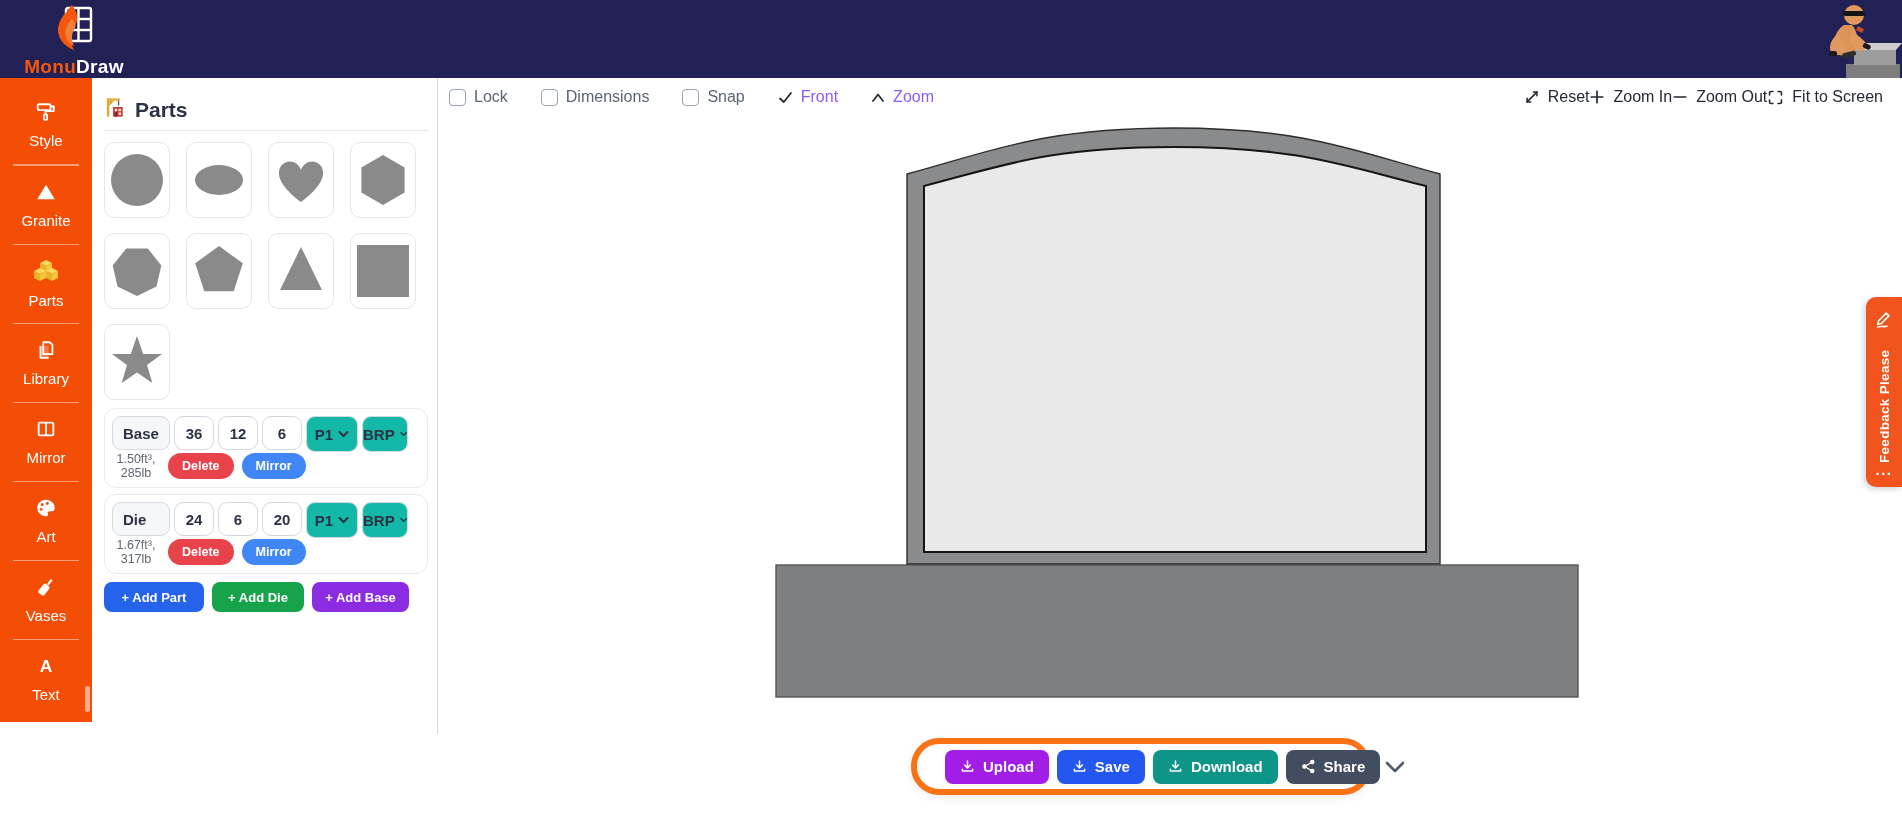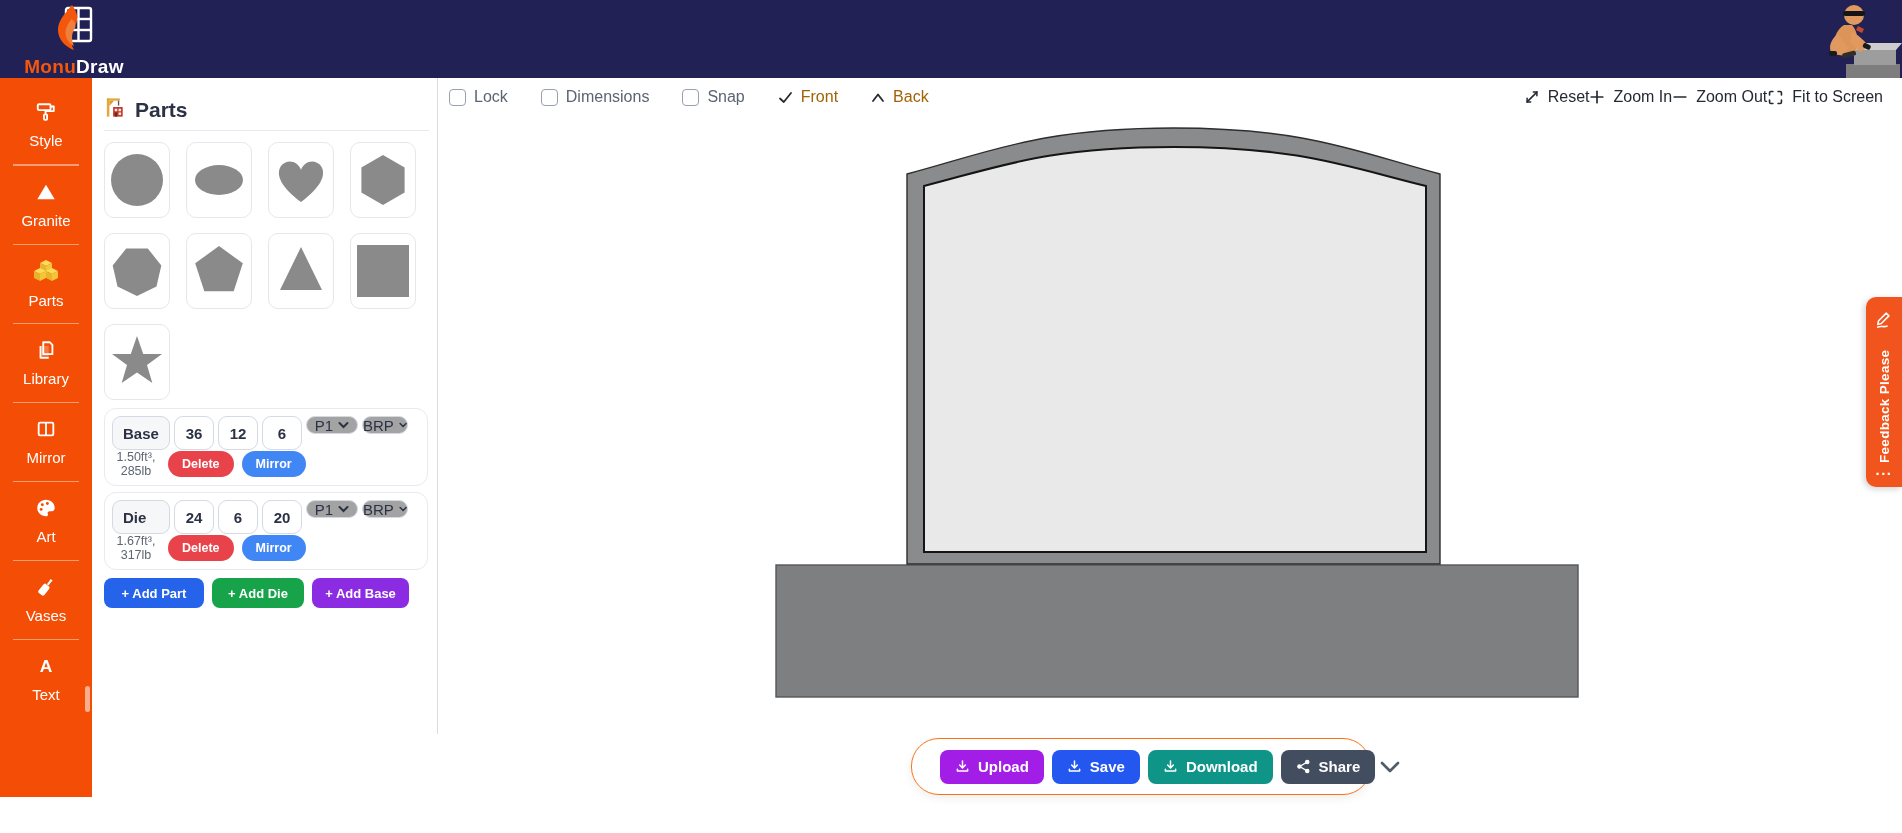--- a/index.html
+++ b/index.html
@@ -14,21 +14,21 @@
   .app { position:relative; width:1902px; height:833px; overflow:hidden; background:#fff; }
 
   
   .topbar { position:absolute; left:0; top:0; width:1902px; height:78px; background:var(--navy); }
   .brand { position:absolute; left:14px; top:5px; width:120px; text-align:center; cursor:pointer; }
   .brand-name { font-size:19px; font-weight:bold; letter-spacing:.3px; margin-top:1px; }
   .brand-monu { color:var(--brandOrange); } .brand-draw { color:#fff; }
   .figurine { position:absolute; right:0; top:0; width:100px; height:78px; }
 
   
-  .sidebar { position:absolute; left:0; top:78px; width:92px; height:719px; background:var(--orange); padding-top:8px; }
+  .sidebar { position:absolute; left:0; top:78px; width:92px; height:644px; background:var(--orange); padding-top:8px; }
   .side-item { height:78px; display:flex; flex-direction:column; align-items:center; justify-content:center; gap:5px; color:#fff; cursor:pointer; }
   .side-label { font-size:15px; }
   .side-div { height:1px; background:rgba(255,255,255,.45); margin:0 13px; }
   .side-scroll-thumb { position:absolute; right:2px; top:608px; width:5px; height:26px; border-radius:3px; background:rgba(255,255,255,.55); }
 
   
   .parts-panel { position:absolute; left:92px; top:78px; width:345px; height:755px; background:#fff; padding:18px 8px 0 12px; }
   .panel-head { display:flex; align-items:center; gap:8px; color:var(--textDark); }
   .panel-title { font-size:21px; font-weight:bold; }
   .panel-hr { height:1px; background:var(--borderLight); margin:7px 0 11px; }
@@ -36,49 +36,49 @@
   .tile { width:66px; height:76px; border:1px solid #e5e7eb; border-radius:10px; display:flex; align-items:center; justify-content:center; background:#fff; cursor:pointer; }
   .tile svg { display:block; }
   .shape-fill { fill:#8a8a8a; }
 
   .part-card { width:324px; border:1px solid #e8eaef; border-radius:12px; padding:7px; margin-top:8px; background:#fff; }
   .part-card + .part-card { margin-top:6px; }
   .pt-row { display:flex; gap:4px; }
   input.pt { height:34px; border:1px solid var(--inputBorder); border-radius:9px; font-family:"Liberation Sans",sans-serif; font-weight:bold; font-size:15px; color:var(--textDark); outline:none; }
   .pt-name { width:58px; padding-left:10px; background:#f6f7f9; }
   .pt-num { width:40px; text-align:center; background:#fff; }
-  .sel { height:18px; border:1px solid var(--inputBorder); border-radius:9px; display:flex; align-items:center; justify-content:center; gap:5px; font-weight:normal; font-size:15px; color:var(--textDark); cursor:pointer; background:#a3a3a3; }
+  .sel { height:36px; border:1px solid var(--inputBorder); border-radius:9px; display:flex; align-items:center; justify-content:center; gap:5px; font-weight:bold; font-size:15px; color:var(--textDark); cursor:pointer; background:#14b8a6; }
   .sel-p { width:52px; } .sel-f { width:46px; }
   .pt-foot { display:flex; align-items:center; gap:8px; }
   .pt-meta { width:48px; font-size:12.5px; color:#5f6672; text-align:center; line-height:14px; }
   .btn-sm { height:26px; padding:0 14px; border:none; border-radius:13px; color:#fff; font-family:"Liberation Sans",sans-serif; font-weight:bold; font-size:12.5px; cursor:pointer; }
   .btn-delete { background:var(--red); } .btn-mirror { background:var(--blueMirror); }
   .add-row { display:flex; gap:8px; margin-top:8px; }
   .btn-add { height:30px; border:none; border-radius:8px; color:#fff; font-family:"Liberation Sans",sans-serif; font-weight:bold; font-size:13px; cursor:pointer; }
   .btn-add-part { width:100px; background:var(--blueAdd); }
   .btn-add-die  { width:92px; background:var(--green); }
   .btn-add-base { width:97px; background:var(--purpleAdd); }
 
   .vdiv { position:absolute; left:437px; top:78px; width:1px; height:656px; background:#d9dce1; }
 
   
   .toolbar { position:absolute; left:437px; top:84px; width:1465px; height:26px; display:flex; align-items:center; padding:0 19px 0 12px; font-size:16px; }
   .tb-left { display:flex; gap:33px; align-items:center; }
   .tb-check { display:flex; gap:8px; align-items:center; color:var(--textGray); cursor:pointer; }
   .tb-check input { appearance:none; -webkit-appearance:none; width:17px; height:17px; border:1.5px solid #98a1b0; border-radius:4px; background:#fff; cursor:pointer; }
-  .tb-view { display:flex; gap:8px; align-items:center; color:#a16207; cursor:pointer; }
+  .tb-view { display:flex; gap:8px; align-items:center; color:#8b5cf6; cursor:pointer; }
   .tb-spacer { flex:1; }
   .tb-right { display:flex; align-items:center; }
   .tb-btn { display:flex; gap:8px; align-items:center; cursor:pointer; color:#242933; }
 
   
   .monument { position:absolute; left:640px; top:110px; width:940px; height:600px; }
 
   
-  .action-pill { position:absolute; left:911px; top:738px; width:460px; height:57px; background:#fff; border:1px solid #f97316; border-radius:28px; box-shadow:0 3px 10px rgba(0,0,0,.07); display:flex; align-items:center; padding:0 8px 0 19px; }
+  .action-pill { position:absolute; left:911px; top:738px; width:460px; height:57px; background:#fff; border:6px solid #f97316; border-radius:28px; box-shadow:0 3px 10px rgba(0,0,0,.07); display:flex; align-items:center; padding:0 8px 0 19px; }
   .pill-div { width:1px; height:38px; background:#d8dbe0; margin-right:9px; }
   .btn-pill { height:34px; border:none; border-radius:8px; color:#fff; font-family:"Liberation Sans",sans-serif; font-weight:bold; font-size:15px; display:flex; align-items:center; gap:8px; padding:0 15px; margin-right:8px; cursor:pointer; }
   .btn-upload { background:var(--purpleUpload); }
   .btn-save { background:var(--blueSave); }
   .btn-download { background:var(--teal); }
   .btn-share { background:var(--slate); margin-right:4px;justify-content:flex-end; }
   .pill-chevron { width:40px; height:34px; display:flex; align-items:center; justify-content:center; cursor:pointer; background:none; border:none; }
 
   
   .feedback-tab { position:absolute; right:0; top:297px; width:36px; height:190px; background:var(--feedbackOrange); border-radius:10px 0 0 10px; display:flex; flex-direction:column; align-items:center; padding:13px 0 12px; color:#fff; box-shadow:-2px 2px 6px rgba(0,0,0,.18); cursor:pointer; }
@@ -370,21 +370,21 @@
       <span class="tb-view">
         <svg width="15" height="13" viewBox="0 0 15 13">
             <polyline points="2,7.5 5.8,11 13,2" fill="none" stroke="#242933" stroke-width="1.8" stroke-linecap="round" stroke-linejoin="round"></polyline>
           </svg>
         <span>Front</span>
       </span>
       <span class="tb-view">
         <svg width="14" height="11" viewBox="0 0 14 11">
             <polyline points="2,9 7,2.5 12,9" fill="none" stroke="#242933" stroke-width="1.8" stroke-linecap="round" stroke-linejoin="round"></polyline>
           </svg>
-        <span>Back</span>
+        <span>Zoom</span>
       </span>
     </div>
     <div class="tb-spacer"></div>
     <div class="tb-right">
       <span class="tb-btn">
         <svg width="16" height="16" viewBox="0 0 18 18" fill="none" stroke="#242933" stroke-width="1.7" stroke-linecap="round">
             <line x1="3.5" y1="14.5" x2="14.5" y2="3.5"></line>
             <polyline points="10.5,3.5 14.5,3.5 14.5,7.5"></polyline>
             <polyline points="3.5,10.5 3.5,14.5 7.5,14.5"></polyline>
           </svg>

